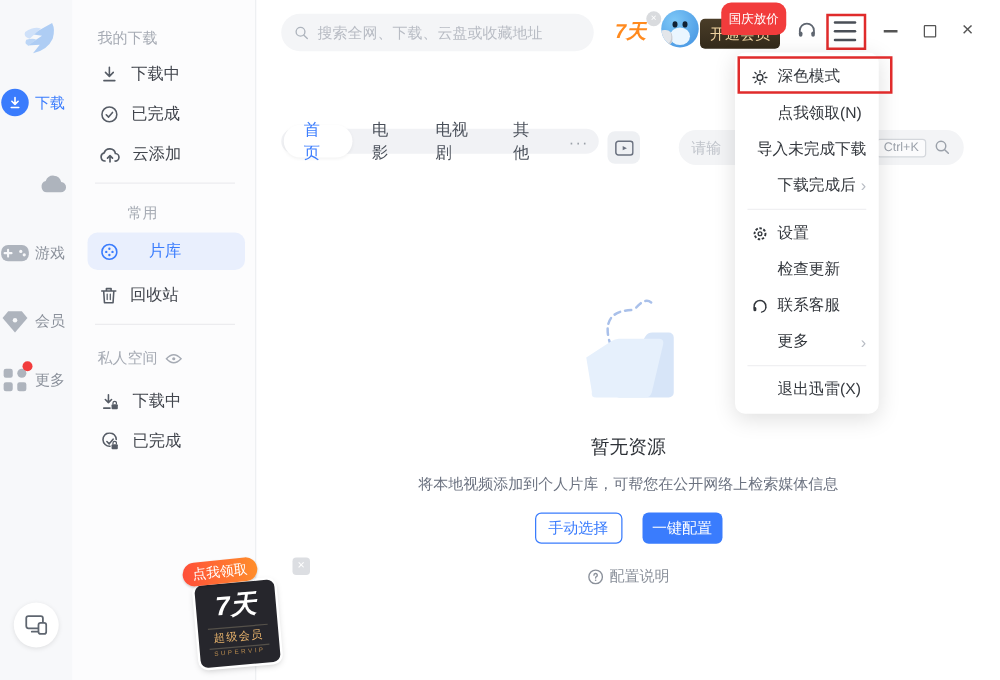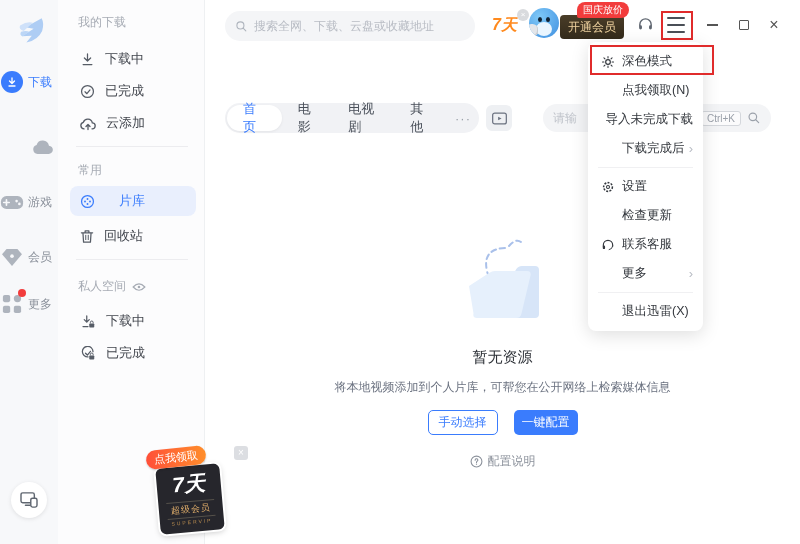--- a/index.html
+++ b/index.html
@@ -39,36 +39,36 @@
   #searchbox { left:225px; top:11px; width:250px; height:30px; background:#f4f5f7; border-radius:15px; display:flex; align-items:center; padding:0 10px; gap:6px; }
   #searchbox input { border:0; background:transparent; outline:none; flex:1; font-size:12px; color:#555; font-family:inherit; }
   #searchbox input::placeholder { color:#b8bcc4; }
   #trial { left:492px; top:15px; font-size:16px; font-weight:bold; font-style:italic; color:#ff8a1e; cursor:pointer; }
   #trial-close { left:517px; top:9px; width:12px; height:12px; border-radius:50%; background:#d9dbde; color:#fff; font-size:8px; line-height:12px; text-align:center; cursor:pointer; }
   #avatar { left:529px; top:8px; width:30px; height:30px; border-radius:50%; background:radial-gradient(circle at 35% 30%,#7ec8f7,#3f8fe0); cursor:pointer; overflow:hidden; }
   #avatar .belly { position:absolute; left:7px; top:14px; width:16px; height:14px; border-radius:50%; background:#eaf6ff; }
   #avatar .eye { position:absolute; top:9px; width:4px; height:5px; border-radius:50%; background:#123; }
   #avatar .wing { position:absolute; left:-3px; top:16px; width:12px; height:12px; border-radius:50% 50% 40% 60%; background:#e3e6ea; box-shadow:inset -1px -1px 0 #c8ccd2; }
   #vip-btn { left:560px; top:15px; height:24px; padding:0 8px; background:linear-gradient(180deg,#4a3d28,#332a1b); border-radius:4px; color:#f0d3a0; font-size:12px; display:flex; align-items:center; cursor:pointer; }
-  #vip-badge { left:577px; top:2px; background:#f23c3c; color:#fff; font-size:10px; padding:1px 6px; border-radius:8px 8px 8px 2px; cursor:pointer; }
+  #vip-badge { left:577px; top:2px; background:#f23c3c; color:#fff; font-size:10px; padding:6px 6px; border-radius:8px 8px 8px 2px; cursor:pointer; }
   #headset-top { left:637px; top:16px; cursor:pointer; }
   #hamburger { left:667px; top:17px; width:18px; height:16px; display:flex; flex-direction:column; justify-content:space-between; cursor:pointer; }
   #hamburger span { display:block; height:1.6px; background:#4a4f57; border-radius:1px; }
   .win-ctl { top:14px; width:22px; height:22px; display:flex; align-items:center; justify-content:center; cursor:pointer; color:#555; }
   #min-btn { left:701px; } #min-btn i { display:block; width:11px; height:1.5px; background:#555; }
   #max-btn { left:733px; } #max-btn i { display:block; width:10px; height:10px; border:1.5px solid #555; border-radius:1px; }
   #close-btn { left:763px; font-size:16px; }
 
   
   .anno { border:2px solid #e02b2b; pointer-events:none; }
   #anno-menu-btn { left:661px; top:11px; width:32px; height:29px; }
   #anno-menu-row { left:590px; top:45px; width:124px; height:30px; z-index:30; }
 
   
-  #tabsbar { left:225px; top:103px; width:254px; height:30px; background:#f1f2f5; border-radius:15px; display:flex; align-items:center; }
+  #tabsbar { left:225px; top:103px; width:254px; height:20px; background:#f1f2f5; border-radius:15px; display:flex; align-items:center; }
   .tab { font-size:13px; color:#4a505a; padding:0 14px; height:30px; display:flex; align-items:center; cursor:pointer; }
   .tab.active { background:#fff; border-radius:13px; height:26px; margin:0 2px; color:#3a7cfd; box-shadow:0 1px 3px rgba(0,0,0,.06); padding:0 16px; }
   #tab-more { font-size:13px; color:#9aa0a8; padding:0 8px; cursor:pointer; letter-spacing:1px; }
   #mini-player-btn { left:486px; top:105px; width:26px; height:26px; background:#eef0f3; border-radius:6px; display:flex; align-items:center; justify-content:center; cursor:pointer; }
 
   #quick-search { left:543px; top:104px; width:228px; height:28px; background:#f3f4f6; border-radius:14px; display:flex; align-items:center; padding:0 10px; gap:6px; }
   #quick-search input { border:0; background:transparent; outline:none; flex:1; font-size:12px; font-family:inherit; min-width:0; }
   #quick-search input::placeholder { color:#c0c4cb; }
   #kbd { border:1px solid #d4d7dc; border-radius:3px; color:#9ba1aa; font-size:10px; padding:1px 5px; background:#fbfbfc; }
 
@@ -164,21 +164,21 @@
     <div id="rail-bottom-btn" class="abs">
       <svg width="18" height="16" viewBox="0 0 20 18">
           <rect x="1" y="1" width="15" height="11" rx="2" fill="none" stroke="#5f6670" stroke-width="1.6"></rect>
           <path d="M6 15 h6" stroke="#5f6670" stroke-width="1.6" stroke-linecap="round"></path>
           <rect x="12" y="7" width="7" height="10" rx="2" fill="#fff" stroke="#5f6670" stroke-width="1.6"></rect>
         </svg>
     </div>
   </div>
 
   <div id="panel" class="abs">
-    <div class="sec-header" style="top:14px;text-align:center;">我的下载</div>
+    <div class="sec-header" style="top:22px;text-align:center;">我的下载</div>
 
     <div class="p-item" style="top:44px;">
       <svg width="15" height="15" viewBox="0 0 24 24">
           <path d="M12 3 v11 M7 9.5 l5 5 5-5 M5 20 h14" stroke="#565c66" stroke-width="2" fill="none" stroke-linecap="round" stroke-linejoin="round"></path>
         </svg>
       <span class="p-label">下载中</span>
     </div>
     <div class="p-item" style="top:76px;">
       <svg width="15" height="15" viewBox="0 0 24 24">
           <circle cx="12" cy="12" r="9.5" fill="none" stroke="#565c66" stroke-width="2"></circle>
@@ -188,21 +188,21 @@
     </div>
     <div class="p-item" style="top:108px;">
       <svg width="16" height="15" viewBox="0 0 24 22">
           <path d="M6 19 a5 5 0 0 1 -1 -9.8 A7 7 0 0 1 18.5 10 A4.5 4.5 0 0 1 18 19" fill="none" stroke="#565c66" stroke-width="2" stroke-linecap="round"></path>
           <path d="M12 20 v-7 M9 15.5 l3 -3 3 3" stroke="#565c66" stroke-width="2" fill="none" stroke-linecap="round" stroke-linejoin="round"></path>
         </svg>
       <span class="p-label">云添加</span>
     </div>
 
     <div class="p-div" style="top:146px;"></div>
-    <div class="sec-header" style="top:162px;">常用</div>
+    <div class="sec-header" style="top:162px;margin-left:24px;">常用</div>
 
     <div class="p-item active" style="top:186px;">
       <svg width="15" height="15" viewBox="0 0 24 24">
           <circle cx="12" cy="12" r="9.5" fill="none" stroke="#3a7cfd" stroke-width="2"></circle>
           <circle cx="12" cy="8" r="1.5" fill="#3a7cfd"></circle>
           <circle cx="8" cy="12" r="1.5" fill="#3a7cfd"></circle>
           <circle cx="16" cy="12" r="1.5" fill="#3a7cfd"></circle>
           <circle cx="12" cy="16" r="1.5" fill="#3a7cfd"></circle>
         </svg>
       <span class="p-label">片库</span>

